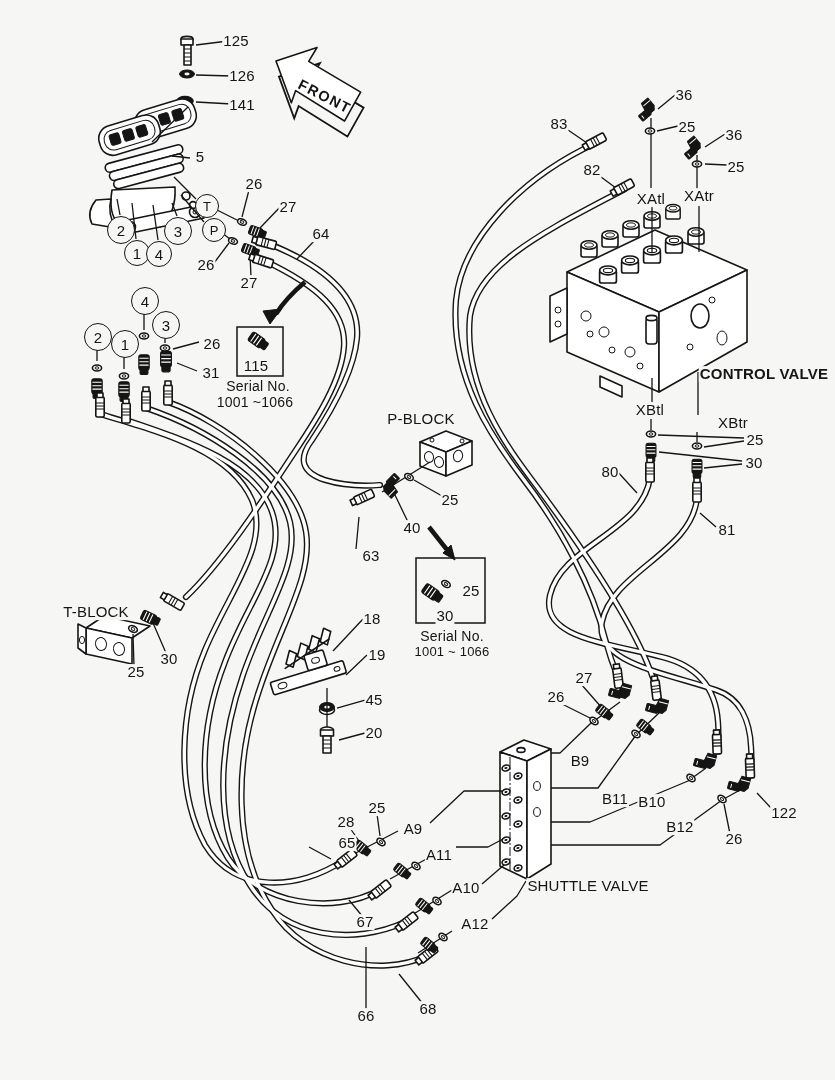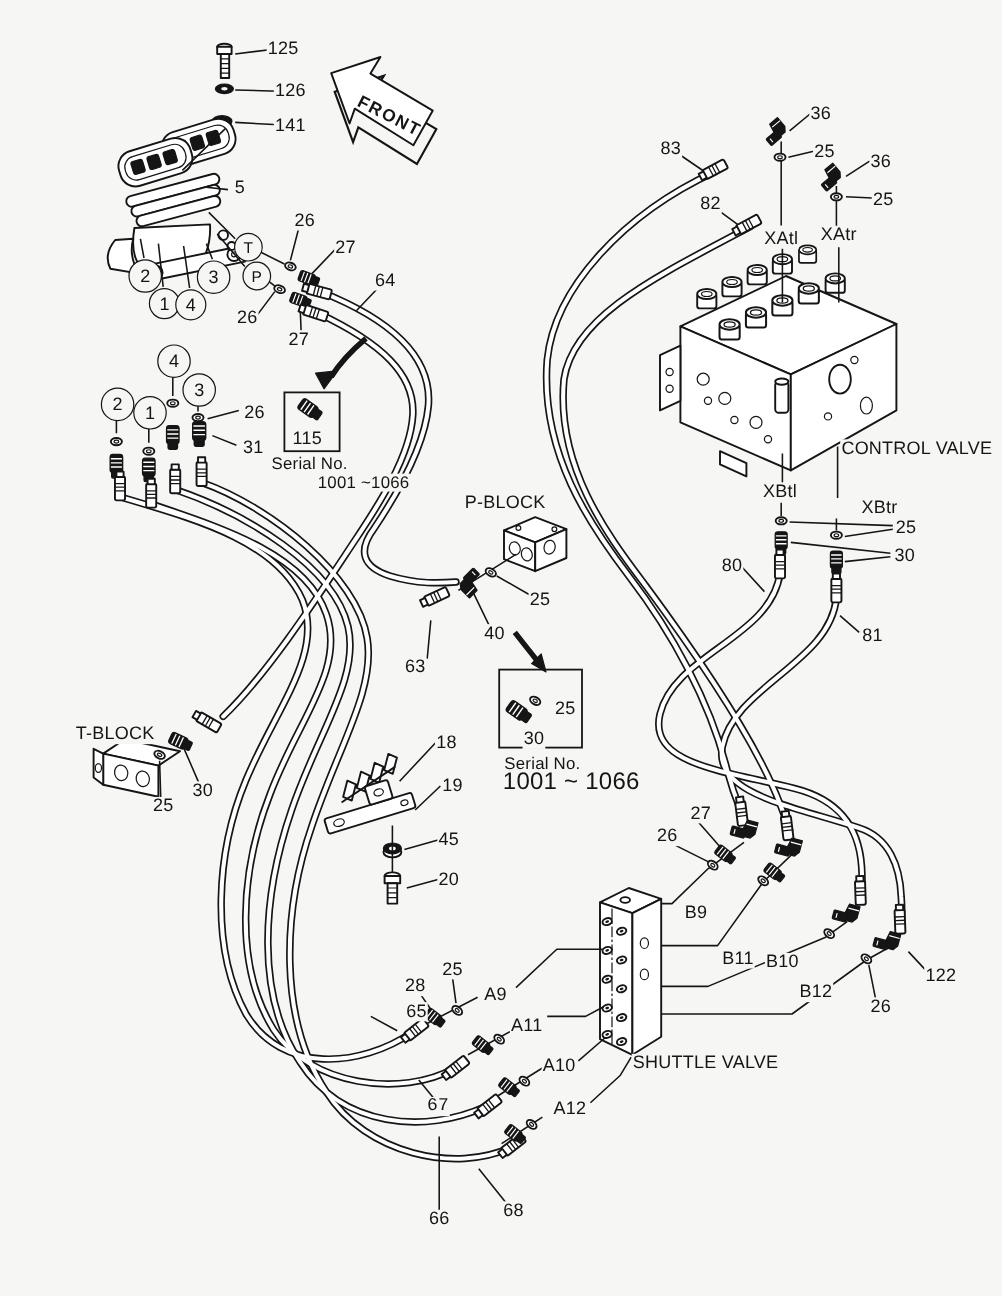--- a/index.html
+++ b/index.html
@@ -364,45 +364,45 @@
       <div class="lbl" style="left: 200px; top: 157px;">5</div>
       <div class="lbl" style="left: 254px; top: 184px;">26</div>
       <div class="lbl" style="left: 288px; top: 207px;">27</div>
       <div class="lbl" style="left: 321px; top: 234px;">64</div>
       <div class="lbl" style="left: 206px; top: 265px;">26</div>
       <div class="lbl" style="left: 249px; top: 283px;">27</div>
       <div class="lbl" style="left: 212px; top: 344px;">26</div>
       <div class="lbl" style="left: 211px; top: 373px;">31</div>
       <div class="lbl" style="left: 256px; top: 366px;">115</div>
       <div class="lbl" style="left: 258px; top: 386px; font-size: 14px;">Serial No.</div>
-      <div class="lbl" style="left: 255px; top: 402px; font-size: 14px; margin-left: 48px;">1001 ~1066</div>
+      <div class="lbl" style="left: 255px; top: 402px; font-size: 14px;">1001 ~1066</div>
       <div class="lbl" style="left: 421px; top: 419px;">P-BLOCK</div>
       <div class="lbl" style="left: 450px; top: 500px;">25</div>
       <div class="lbl" style="left: 412px; top: 528px;">40</div>
-      <div class="lbl" style="left: 346px; top: 556px;">63</div>
+      <div class="lbl" style="left: 371px; top: 556px;">63</div>
       <div class="lbl" style="left: 471px; top: 591px;">25</div>
       <div class="lbl" style="left: 445px; top: 616px;">30</div>
       <div class="lbl" style="left: 452px; top: 636px; font-size: 14px;">Serial No.</div>
-      <div class="lbl" style="left: 452px; top: 652px; font-size: 20px; margin-left: 24px;">1001 ~ 1066</div>
+      <div class="lbl" style="left: 452px; top: 652px; font-size: 13px;">1001 ~ 1066</div>
       <div class="lbl" style="left: 96px; top: 612px;">T-BLOCK</div>
       <div class="lbl" style="left: 136px; top: 672px;">25</div>
       <div class="lbl" style="left: 169px; top: 659px;">30</div>
       <div class="lbl" style="left: 372px; top: 619px;">18</div>
       <div class="lbl" style="left: 377px; top: 655px;">19</div>
       <div class="lbl" style="left: 374px; top: 700px;">45</div>
       <div class="lbl" style="left: 374px; top: 733px;">20</div>
       <div class="lbl" style="left: 559px; top: 124px;">83</div>
       <div class="lbl" style="left: 592px; top: 170px;">82</div>
       <div class="lbl" style="left: 684px; top: 95px;">36</div>
       <div class="lbl" style="left: 687px; top: 127px;">25</div>
       <div class="lbl" style="left: 734px; top: 135px;">36</div>
       <div class="lbl" style="left: 736px; top: 167px;">25</div>
       <div class="lbl" style="left: 651px; top: 199px;">XAtl</div>
       <div class="lbl" style="left: 699px; top: 196px;">XAtr</div>
-      <div class="lbl" style="left: 764px; top: 374px;">CONTROL VALVE</div>
+      <div class="lbl" style="left: 764px; top: 374px; font-weight: bold;">CONTROL VALVE</div>
       <div class="lbl" style="left: 650px; top: 410px;">XBtl</div>
       <div class="lbl" style="left: 697px; top: 423px; margin-left: 36px;">XBtr</div>
       <div class="lbl" style="left: 755px; top: 440px;">25</div>
       <div class="lbl" style="left: 754px; top: 463px;">30</div>
       <div class="lbl" style="left: 610px; top: 472px;">80</div>
       <div class="lbl" style="left: 727px; top: 530px;">81</div>
       <div class="lbl" style="left: 584px; top: 678px;">27</div>
       <div class="lbl" style="left: 556px; top: 697px;">26</div>
       <div class="lbl" style="left: 580px; top: 761px;">B9</div>
       <div class="lbl" style="left: 615px; top: 799px;">B11</div>
@@ -410,21 +410,21 @@
       <div class="lbl" style="left: 680px; top: 827px;">B12</div>
       <div class="lbl" style="left: 784px; top: 813px;">122</div>
       <div class="lbl" style="left: 734px; top: 839px;">26</div>
       <div class="lbl" style="left: 588px; top: 886px;">SHUTTLE VALVE</div>
       <div class="lbl" style="left: 346px; top: 822px;">28</div>
       <div class="lbl" style="left: 377px; top: 808px;">25</div>
       <div class="lbl" style="left: 413px; top: 829px; text-align: center;">A9</div>
       <div class="lbl" style="left: 303px; top: 843px; margin-left: 44px;">65</div>
       <div class="lbl" style="left: 439px; top: 855px;">A11</div>
       <div class="lbl" style="left: 466px; top: 888px;">A10</div>
-      <div class="lbl" style="left: 365px; top: 922px; font-family: Liberation Mono, monospace;">67</div>
+      <div class="lbl" style="left: 365px; top: 922px;">67</div>
       <div class="lbl" style="left: 475px; top: 924px;">A12</div>
       <div class="lbl" style="left: 366px; top: 1016px;">66</div>
       <div class="lbl" style="left: 428px; top: 1009px;">68</div>
       <div class="callout" style="left: 107px; top: 216px; width: 26px; height: 26px; font-size: 15px;">2</div>
       <div class="callout" style="left: 124px; top: 240px; width: 24px; height: 24px; font-size: 15px;">1</div>
       <div class="callout" style="left: 146px; top: 241px; width: 24px; height: 24px; font-size: 15px;">4</div>
       <div class="callout" style="left: 164px; top: 217px; width: 26px; height: 26px; font-size: 15px;">3</div>
       <div class="callout" style="left: 195px; top: 194px; width: 22px; height: 22px; font-size: 13px;">T</div>
       <div class="callout" style="left: 202px; top: 218px; width: 22px; height: 22px; font-size: 13px;">P</div>
       <div class="callout" style="left: 131px; top: 287px; width: 26px; height: 26px; font-size: 15px;">4</div>

